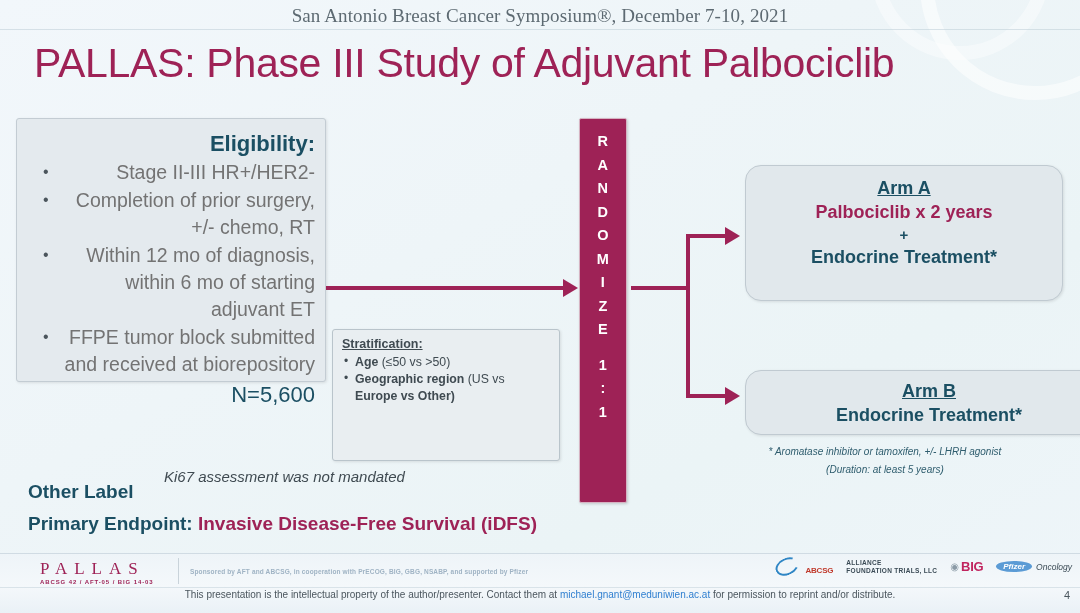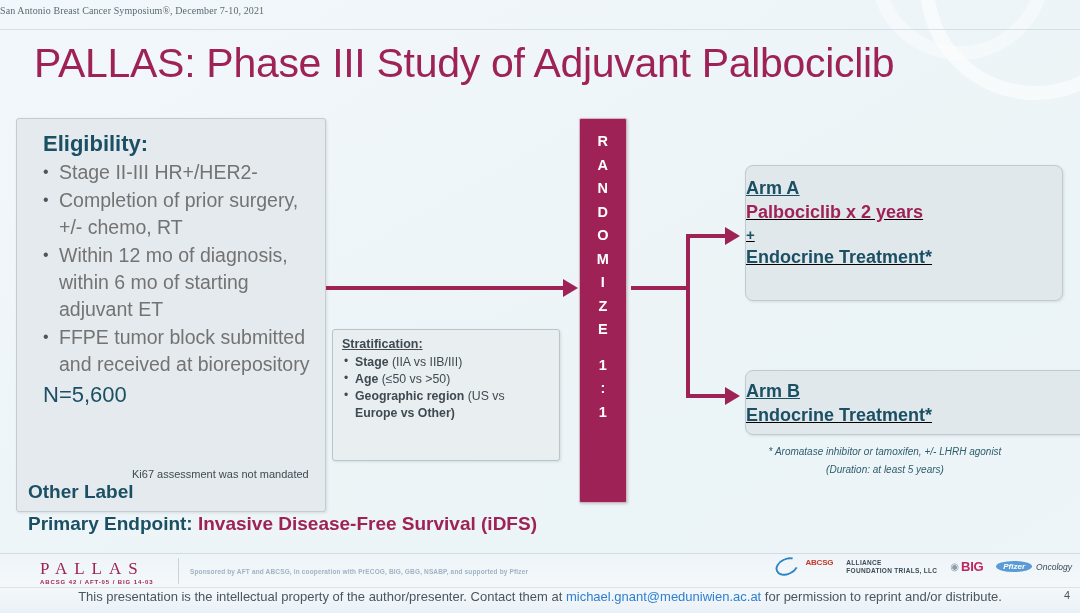--- a/index.html
+++ b/index.html
@@ -23,23 +23,23 @@
     pointer-events: none;
   }
   .swirl.a { width: 230px; height: 230px; right: -70px; top: -130px; }
   .swirl.b { width: 180px; height: 180px; right: 30px; top: -120px; border-color: rgba(255,255,255,0.4); }
   .swirl.c { width: 200px; height: 200px; left: 640px; bottom: -140px; border-color: rgba(255,255,255,0.5); }
   .swirl.d { width: 150px; height: 150px; left: 690px; bottom: -110px; border-color: rgba(255,255,255,0.4); }
 
   
   .sabcs-header {
     position: absolute; top: 5px; left: 0; width: 100%;
-    text-align: left;
+    text-align: center;
     font-family: "Liberation Serif", serif;
-    font-size: 10px;
+    font-size: 19px;
     color: #5d6a72;
     letter-spacing: 0.1px;
   }
   .header-rule {
     position: absolute; top: 29px; left: 0; width: 100%;
     height: 1px; background: rgba(190,205,215,0.55);
   }
 
   
   .slide-title {
@@ -48,26 +48,27 @@
     font-weight: 400;
     color: #9e2256;
     letter-spacing: -0.3px;
     white-space: nowrap;
   }
 
   
   .elig-box {
     position: absolute;
     left: 16px; top: 118px;
-    width: 310px; height: 394px;
+    width: 310px; height: 264px;
     background: #e4eaee;
     border: 1px solid #c3ccd3;
     border-radius: 3px;
     box-shadow: 1px 1px 3px rgba(0,0,0,0.10);
     padding: 12px 10px 8px 26px;
+    text-align: right;
   }
   .elig-title {
     font-size: 22px; font-weight: bold; color: #1b4f63;
     margin-bottom: 2px;
   }
   .elig-list { list-style: none; }
   .elig-list li {
     font-size: 19.5px; color: #737373;
     line-height: 27px;
     padding-left: 16px;
@@ -109,22 +110,22 @@
   .strat-list li:before {
     content: "\2022";
     position: absolute; left: 2px; top: -1px;
     font-size: 12px;
   }
   .strat-list b { font-weight: bold; }
   .strat-cont { padding-left: 13px; font-size: 12.3px; color: #3f4a51; line-height: 17px; font-weight: bold; }
 
   
   .ki67 {
-    position: absolute; left: 132px; top: 468px;
-    font-size: 11px; color: #3f4a51;
+    position: absolute; left: 164px; top: 468px;
+    font-size: 15px; font-style: italic; color: #3f4a51;
   }
 
   
   .rand-bar {
     position: absolute;
     left: 579px; top: 118px;
     width: 48px; height: 385px;
     background: #9e2256;
     border: 1px solid #d6b3c2;
     border-radius: 2px;
@@ -177,23 +178,23 @@
     border-left: 15px solid #9e2256;
     border-top: 9px solid transparent;
     border-bottom: 9px solid transparent;
   }
 
   
   .arm-box {
     position: absolute;
     background: #e1e8ec;
     border: 1px solid #c0cad1;
-    border-radius: 8px;
+    border-radius: 16px;
     box-shadow: 1px 1px 3px rgba(0,0,0,0.10);
-    text-decoration: underline;
+    text-align: center;
   }
   .arm-a { left: 745px; top: 165px; width: 318px; height: 136px; padding-top: 11px; }
   .arm-b { left: 745px; top: 370px; width: 368px; height: 65px; padding-top: 9px; }
   .arm-head {
     font-size: 18px; font-weight: bold; color: #1b4f63;
     text-decoration: underline;
     line-height: 23px;
   }
   .arm-drug {
     font-size: 18px; font-weight: bold; color: #9e2256;
@@ -252,33 +253,33 @@
     position: absolute; left: 178px; top: 558px;
     width: 1px; height: 26px; background: #c9d3da;
   }
   .sponsor-line {
     position: absolute; left: 190px; top: 568px;
     font-size: 6.5px; color: #9fb3c4; letter-spacing: 0.15px;
     font-weight: bold;
   }
   .disclaimer {
     position: absolute; left: 0; top: 589px; width: 100%;
-    text-align: center; font-size: 13px; color: #4b565e;
+    text-align: center; font-size: 10px; color: #4b565e;
   }
   .disclaimer a { color: #2f7fd0; text-decoration: none; }
   .slide-number {
     position: absolute; right: 10px; top: 589px;
     font-size: 11px; color: #4b565e;
   }
   
   .footer-logos {
     position: absolute; right: 8px; top: 558px;
     display: flex; align-items: center; gap: 13px;
   }
-  .logo-abcsg { display: flex; align-items: flex-start; gap: 6px; }
+  .logo-abcsg { display: flex; align-items: flex-end; gap: 6px; }
   .logo-abcsg-mark {
     width: 24px; height: 17px; border-radius: 50%;
     border: 2.5px solid #2f86c5; border-right-color: transparent;
     transform: rotate(-25deg);
   }
   .logo-abcsg-text { font-size: 8px; font-weight: bold; color: #c0392b; letter-spacing: -0.2px; }
   .logo-aft {
     font-size: 6.5px; font-weight: bold; color: #3a4a55;
     line-height: 8px; letter-spacing: 0.3px;
   }
@@ -316,21 +317,20 @@
       <li>Completion of prior surgery, +/- chemo, RT</li>
       <li>Within 12 mo of diagnosis, within 6 mo of starting adjuvant ET</li>
       <li>FFPE tumor block submitted and received at biorepository</li>
     </ul>
     <div class="elig-n">N=5,600</div>
   </div>
 
   <div class="strat-box">
     <div class="strat-title">Stratification:</div>
     <ul class="strat-list">
-      <li><b>Stage</b> <span>(IIA vs IIB/III)</span></li>
       <li><b>Age</b> <span>(≤50 vs &gt;50)</span></li>
       <li><b>Geographic region</b> <span>(US vs</span></li>
     </ul>
     <div class="strat-cont">Europe vs Other)</div>
   </div>
 
   <div class="ki67">Ki67 assessment was not mandated</div>
 
   <div class="arrow-main"></div>
   <div class="branch-stem"></div>

